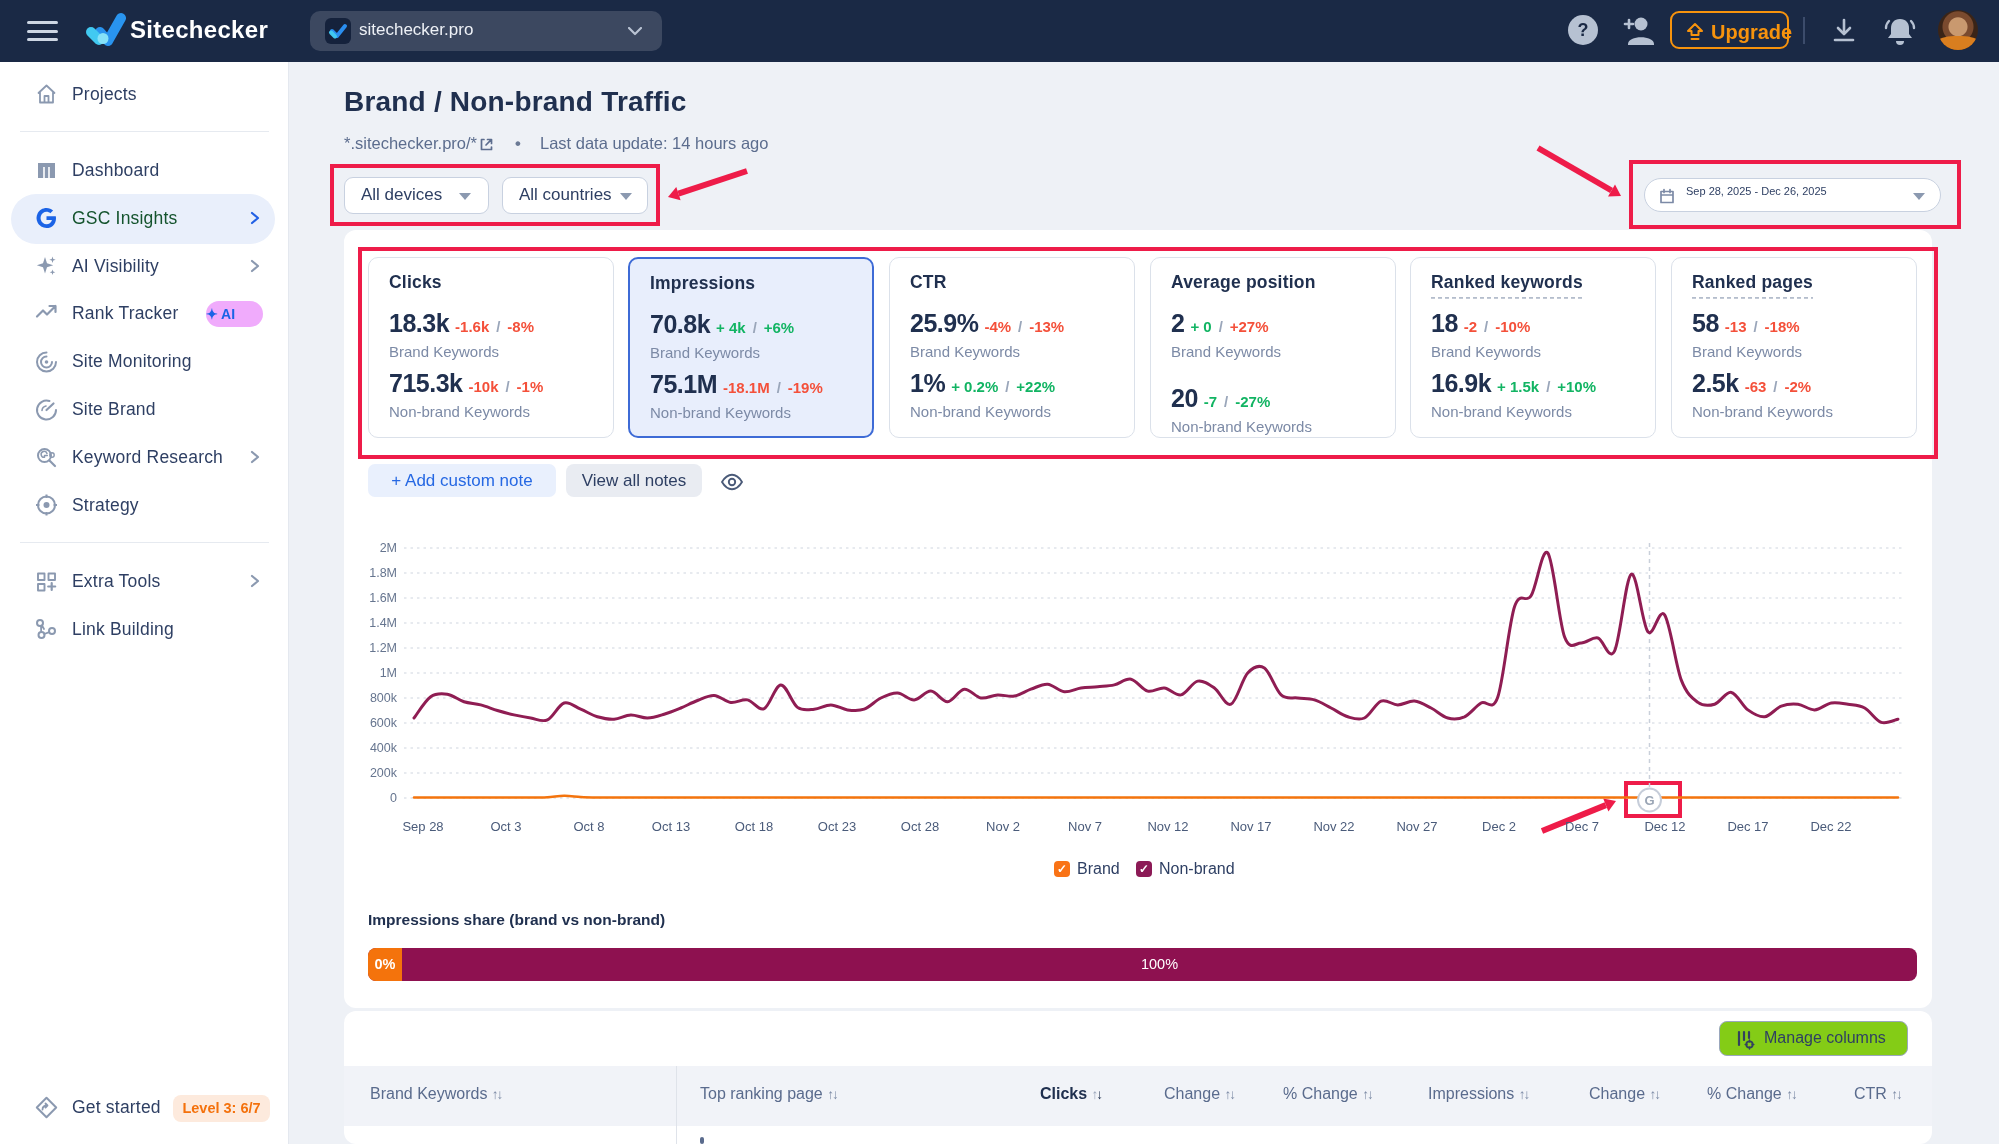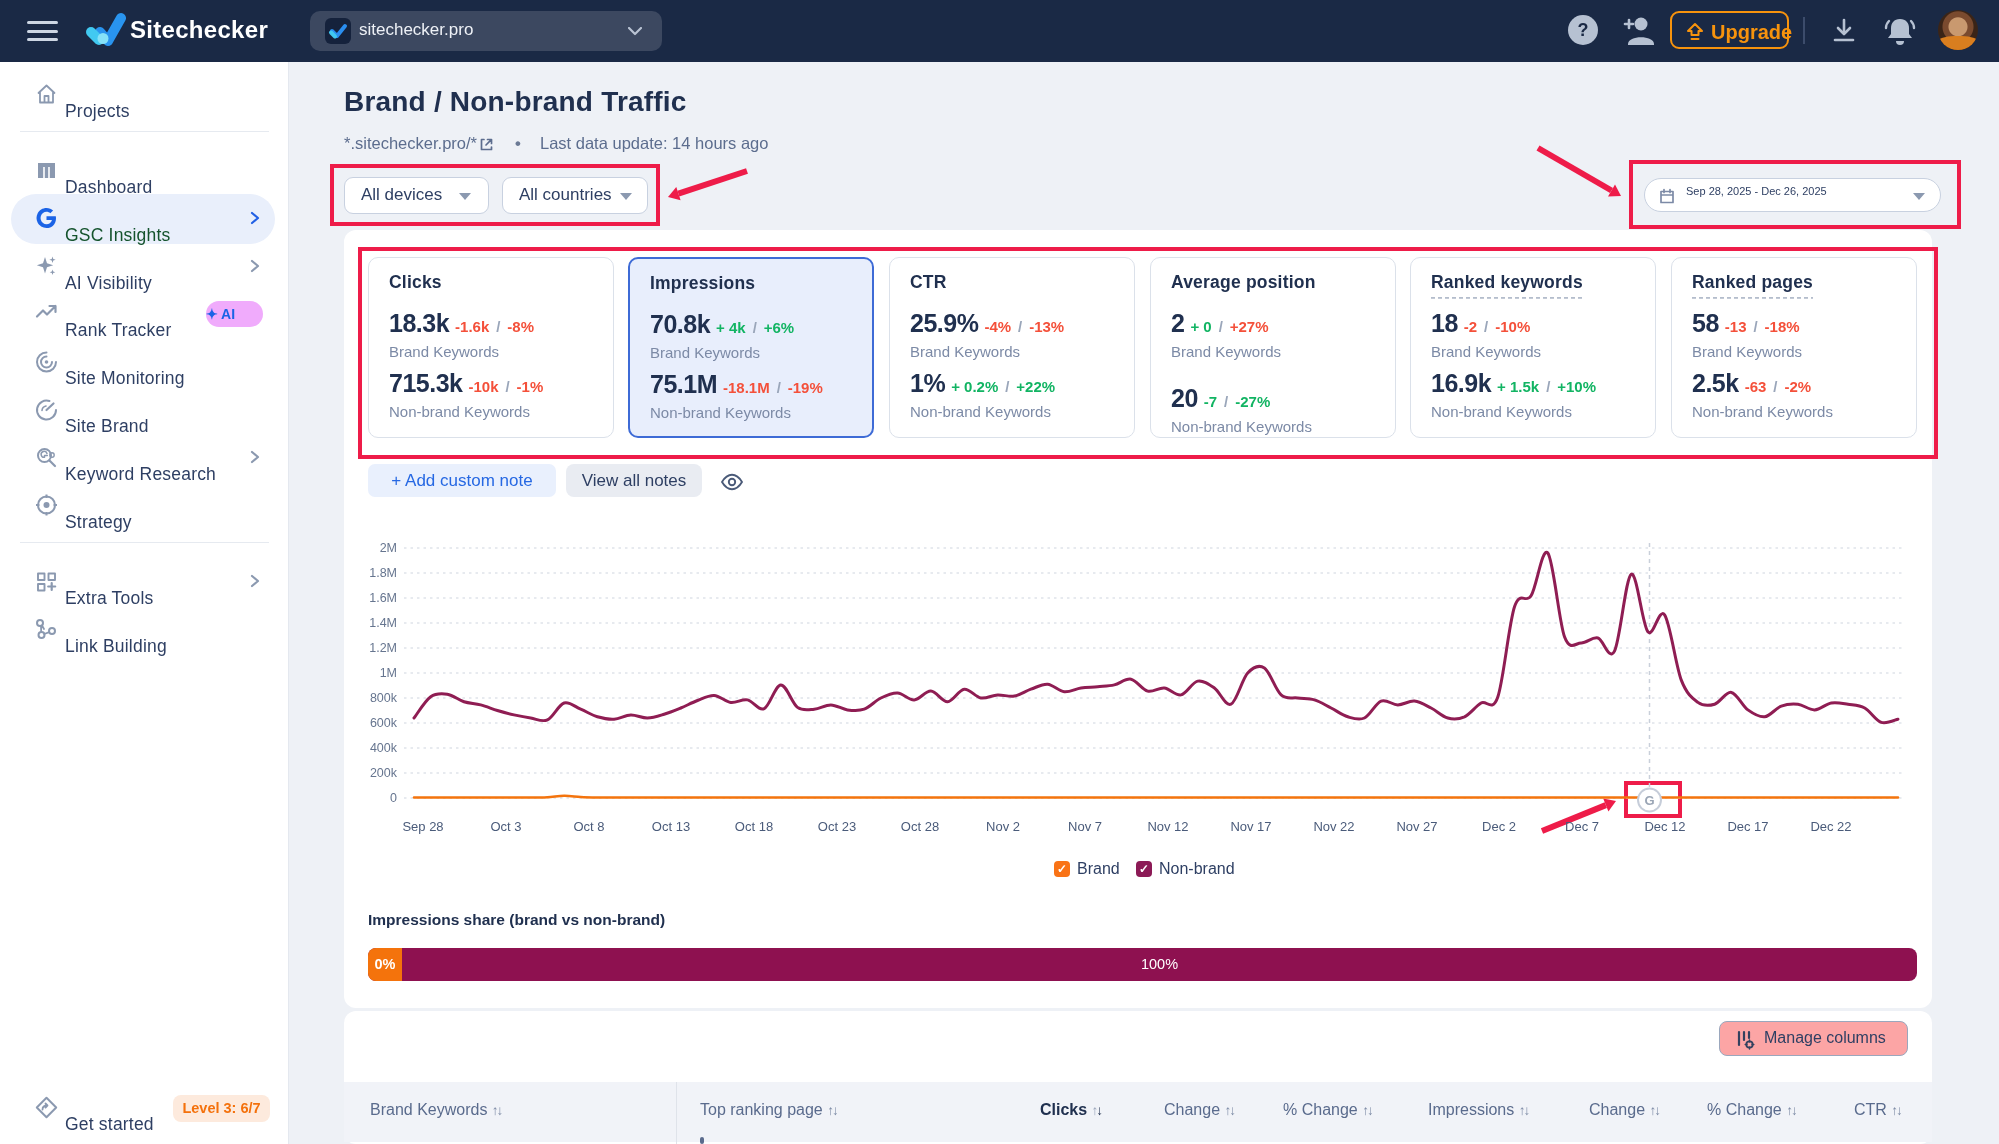--- a/index.html
+++ b/index.html
@@ -15,21 +15,21 @@
 .helpc{position:absolute;left:1568px;top:15px;width:30px;height:30px;border-radius:50%;background:#b6c1d2;color:#1a2945;font-weight:bold;font-size:18px;text-align:center;line-height:30px;}
 .upg{position:absolute;left:1670px;top:11px;width:119px;height:38px;border:2px solid #f7930d;border-radius:9px;color:#f7930d;font-size:20px;font-weight:bold;}
 .upg span{position:absolute;left:39px;top:8px;}
 .tdiv{position:absolute;left:1803px;top:17px;width:2px;height:27px;background:#3c4c6b;}
 .avatar{position:absolute;left:1938px;top:10px;width:40px;height:40px;border-radius:50%;overflow:hidden;background:radial-gradient(circle at 50% 42%, #c9996f 0 9px, #7a4a2e 10px 15px, #3a2417 16px);}
 .avatar:after{content:"";position:absolute;left:0;top:26px;width:40px;height:14px;background:#d97e1f;border-radius:40%;}
 
 .sidebar{position:absolute;left:0;top:62px;width:289px;height:1082px;background:#fff;border-right:1px solid #e4e8ef;}
 .sitem{position:absolute;left:0;width:289px;height:24px;}
 .sitem .ic{position:absolute;left:35px;top:0px;width:23px;height:23px;}
-.sitem .lb{position:absolute;left:65px;top:1px;font-size:17.5px;font-weight:500;color:#2e3f63;letter-spacing:.2px;margin-top:17px;}
+.sitem .lb{position:absolute;left:72px;top:1px;font-size:17.5px;font-weight:500;color:#2e3f63;letter-spacing:.2px;}
 .sitem .chev{position:absolute;left:249px;top:4px;width:12px;height:12px;}
 .sdiv{position:absolute;left:20px;width:249px;height:1px;background:#e6eaf0;}
 .gscpill{position:absolute;left:11px;top:194px;width:264px;height:50px;background:#e9effb;border-radius:25px;}
 
 .h1{position:absolute;left:344px;top:86px;font-size:28px;font-weight:bold;color:#20304f;letter-spacing:.2px;}
 .sub{position:absolute;top:134px;font-size:16.5px;color:#5c6d8e;}
 .selbtn{position:absolute;top:177px;height:37px;background:#fff;border:1px solid #c8d1e0;border-radius:9px;font-size:17px;font-weight:500;color:#2e3f63;}
 .selbtn .cv{position:absolute;top:15px;width:0;height:0;border-left:6px solid transparent;border-right:6px solid transparent;border-top:7px solid #8b99b0;}
 .redbox{position:absolute;border:4px solid #ee1c49;}
 .panel{position:absolute;background:#fff;border-radius:12px;}
@@ -41,22 +41,22 @@
 .card .v .chg{font-size:15px;font-weight:bold;letter-spacing:0;}
 .card .lab{font-size:15px;color:#7c8aa6;margin-top:2px;line-height:17px;}
 .chgs{margin-left:6px;letter-spacing:0;}
 .neg{color:#f4503a;}.pos{color:#12b463;}.slash{color:#9aa6ba;font-weight:normal;}
 .bluebtn{position:absolute;left:368px;top:464px;width:188px;height:33px;background:#e9f0fd;border-radius:7px;color:#2668e3;font-size:17px;font-weight:500;text-align:center;line-height:33px;}
 .greybtn{position:absolute;left:566px;top:464px;width:136px;height:33px;background:#e9ecf2;border-radius:8px;color:#2e3f63;font-size:17px;font-weight:500;text-align:center;line-height:33px;}
 .shtitle{position:absolute;left:368px;top:911px;font-size:15.5px;font-weight:bold;color:#20304f;}
 .shbar{position:absolute;left:368px;top:948px;width:1549px;height:33px;border-radius:8px;overflow:hidden;background:#8e1150;}
 .shbar .o{position:absolute;left:0;top:0;width:34px;height:33px;background:#f4730c;color:#fff;font-size:14.5px;font-weight:bold;text-align:center;line-height:33px;}
 .shbar .m{position:absolute;left:34px;top:0;width:1515px;height:33px;color:#fff;font-size:14.5px;text-align:center;line-height:33px;}
-.mancol{position:absolute;left:1719px;top:1021px;width:189px;height:35px;border:1px solid #9aa7bd;border-radius:8px;background:#fca5a5;color:#2e3f63;font-size:16px;font-weight:500;}
-.thead{position:absolute;left:344px;top:1066px;width:1588px;height:60px;background:#f1f3f8;font-size:16px;color:#5a6b8d;margin-top:16px;}
+.mancol{position:absolute;left:1719px;top:1021px;width:189px;height:35px;border:1px solid #9aa7bd;border-radius:8px;background:#84cc16;color:#2e3f63;font-size:16px;font-weight:500;}
+.thead{position:absolute;left:344px;top:1066px;width:1588px;height:60px;background:#f1f3f8;font-size:16px;color:#5a6b8d;}
 .thead .cell{position:absolute;top:19px;white-space:nowrap;}
 .thead .sep{position:absolute;left:332px;top:0;width:1px;height:78px;background:#dfe3ea;}
 .arr{font-size:13.5px;letter-spacing:-2px;color:#7c8aa5;}
 .legend{position:absolute;top:860px;font-size:16px;color:#2e3f63;}
 .lcb{position:absolute;top:1px;width:16px;height:16px;border-radius:4px;color:#fff;font-size:12px;text-align:center;line-height:16px;font-weight:bold;}
 </style></head><body>
 <div class="topbar"></div>
 <div class="burger">
     <span></span>
     <span></span>

